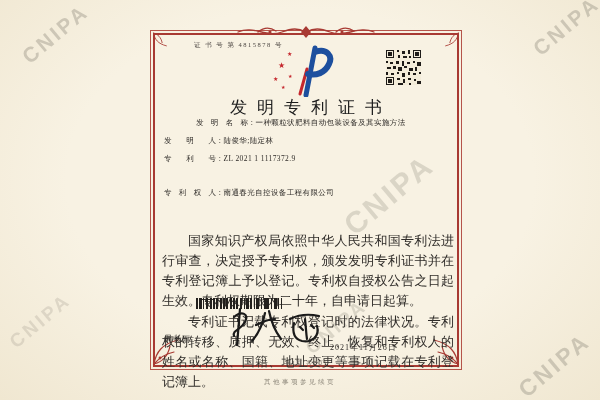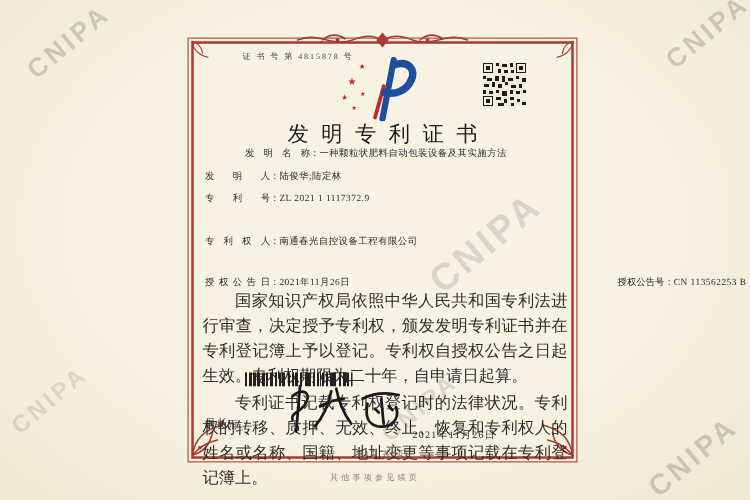--- a/index.html
+++ b/index.html
@@ -172,26 +172,20 @@
   <div class="field" style="top:136px;">
     <span class="flabel">发明人</span><span class="fcolon">：</span><span class="fvalue">陆俊华;陆定林</span>
   </div>
   <div class="field" style="top:154px;">
     <span class="flabel">专利号</span><span class="fcolon">：</span><span class="fvalue">ZL 2021 1 1117372.9</span>
   </div>
   <div class="field" style="top:188px;">
     <span class="flabel">专利权人</span><span class="fcolon">：</span><span class="fvalue">南通春光自控设备工程有限公司</span>
   </div>
 
-  <div class="field" style="top:221px;">
-    <span class="flabel">授权公告日</span><span class="fcolon">：</span><span class="fvalue">2021年11月26日</span>
-    <span class="grant2">
-      <span>授权公告号</span><span>：</span><span class="fvalue">CN 113562253 B</span>
-    </span>
-  </div>
 
   <div class="abs paras">
     <p>国家知识产权局依照中华人民共和国专利法进行审查，决定授予专利权，颁发发明专利证书并在专利登记簿上予以登记。专利权自授权公告之日起生效。专利权期限为二十年，自申请日起算。</p>
     <p>专利证书记载专利权登记时的法律状况。专利权的转移、质押、无效、终止、恢复和专利权人的姓名或名称、国籍、地址变更等事项记载在专利登记簿上。</p>
   </div>
 
   <div class="abs barcode"></div>
 
   <div class="abs director-label">局长</div>
   <div class="abs director-name">申长雨</div>

